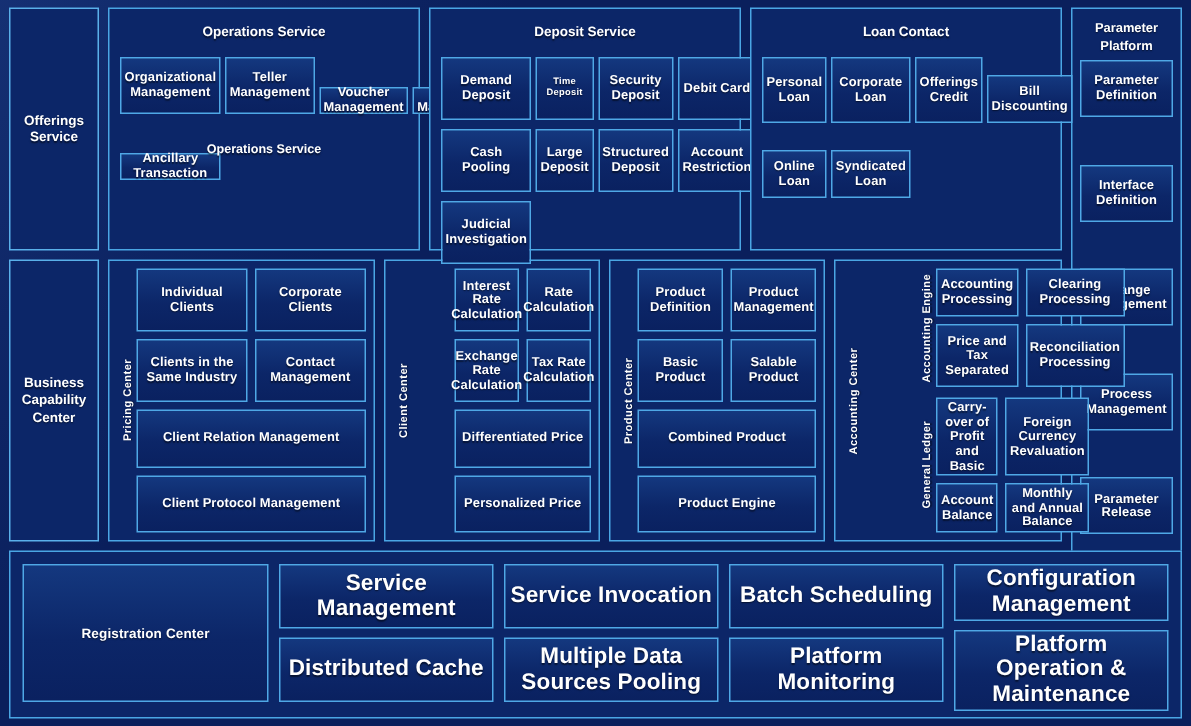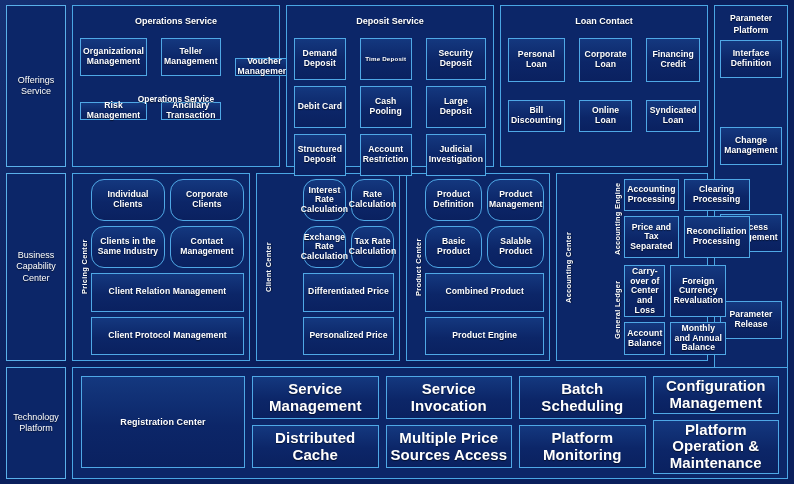--- a/index.html
+++ b/index.html
@@ -37,42 +37,42 @@
     padding:1px 2px;
   }
   .leaf.sm{font-size:6.2px;letter-spacing:.2px;}
 
   
   .row{display:flex;gap:6px;}
   .rowlabel{
     width:60px;flex:0 0 60px;
     border:1px solid #5ab0ea;background:#0c2668;
     display:flex;align-items:center;justify-content:center;
-    text-align:center;font-size:9px;font-weight:normal;line-height:1.25;
+    text-align:center;font-size:9px;font-weight:bold;line-height:1.25;
     box-sizing:border-box;text-shadow:0 1px 1px rgba(0,0,0,.55);
   }
   .rowbody{flex:1;display:flex;gap:6px;min-width:0;}
 
   
   #row1{height:162px;}
   .svcgroup{
     flex:1;min-width:0;border:1px solid #4aa6e4;background:#0c2668;
     box-sizing:border-box;padding:5px 7px 7px;
     display:flex;flex-direction:column;position:relative;
   }
   .svctitle{
     text-align:center;font-size:9px;font-weight:bold;margin:5px 0 12px;
     text-shadow:0 1px 1px rgba(0,0,0,.55);
   }
   .ghost{
     position:absolute;left:0;right:0;top:88px;text-align:center;
     font-size:8.4px;font-weight:bold;text-shadow:0 1px 1px rgba(0,0,0,.55);
     pointer-events:none;
   }
-  .grid3{display:grid;grid-template-columns:repeat(3,1fr);gap:6px 14px;}
+  .grid3{display:grid;grid-template-columns:repeat(4,1fr);gap:6px 3px;}
   .g-ops{grid-auto-rows:38px;}
   .g-ops .r2{margin-top:20px;}
   .g-dep{grid-auto-rows:42px;}
   .g-loan{grid-auto-rows:44px;}
   .g-loan .r2{margin-top:12px;}
 
   
   #param{
     width:74px;flex:0 0 74px;border:1px solid #4aa6e4;background:#0c2668;
     box-sizing:border-box;padding:4px 5px 6px;
@@ -92,21 +92,21 @@
     display:flex;padding:5px;min-width:0;
   }
   .vlabel{
     writing-mode:vertical-rl;transform:rotate(180deg);
     display:flex;align-items:center;justify-content:center;
     font-size:7.4px;font-weight:bold;letter-spacing:.3px;
     flex:0 0 13px;text-shadow:0 1px 1px rgba(0,0,0,.55);
   }
   .capbody{flex:1;display:flex;flex-direction:column;gap:5px;min-width:0;}
   .caprow{display:flex;gap:5px;}
-  .caprow>.leaf{flex:1;min-width:0;border-radius:13px;}
+  .caprow>.leaf{flex:1;min-width:0;}
   .caprow.h2>.leaf{height:42px;}
   .capbody>.leaf{height:42px;}
   #cap-client{flex:1.33;}
   #cap-pricing{flex:1.06;gap:28px;}
   #cap-product{flex:1.06;}
   #cap-acct{flex:1.12;gap:36px;}
   .acctinner{flex:1;display:flex;flex-direction:column;min-width:0;}
   .accthalf{display:flex;flex:1;min-width:0;}
   .acctgrid{flex:1;display:grid;grid-template-columns:1fr 1fr;gap:5px;min-width:0;}
   .accthalf+.accthalf{margin-top:7px;}
@@ -156,31 +156,32 @@
           <div class="bx leaf">Account Restriction</div>
           <div class="bx leaf">Judicial Investigation</div>
         </div>
       </div>
 
       <div class="svcgroup">
         <div class="svctitle">Loan Contact</div>
         <div class="grid3 g-loan">
           <div class="bx leaf">Personal Loan</div>
           <div class="bx leaf">Corporate Loan</div>
-          <div class="bx leaf">Financing Credit</div>
+          <div class="bx leaf">Offerings Credit</div>
           <div class="bx leaf r2">Bill Discounting</div>
           <div class="bx leaf r2">Online Loan</div>
           <div class="bx leaf r2">Syndicated Loan</div>
         </div>
       </div>
     </div>
 
     <div id="param" style="height:428px;">
       <div class="ptitle">Parameter Platform</div>
       <div class="plist">
+        <div class="bx leaf">Parameter Definition</div>
         <div class="bx leaf">Interface Definition</div>
         <div class="bx leaf">Change Management</div>
         <div class="bx leaf">Process Management</div>
         <div class="bx leaf">Parameter Release</div>
         <div class="bx leaf">Combined Comparison</div>
       </div>
     </div>
   </div>
 
   <div class="row" id="row2">
@@ -246,45 +247,44 @@
               <div class="bx leaf">Accounting Processing</div>
               <div class="bx leaf">Clearing Processing</div>
               <div class="bx leaf">Price and Tax Separated</div>
               <div class="bx leaf">Reconciliation Processing</div>
             </div>
           </div>
 
           <div class="accthalf">
             <div class="vlabel">General Ledger</div>
             <div class="acctgrid">
-              <div class="bx leaf">Carry-over of Center and Loss</div>
+              <div class="bx leaf">Carry-over of Profit and Basic</div>
               <div class="bx leaf">Foreign Currency Revaluation</div>
               <div class="bx leaf">Account Balance</div>
               <div class="bx leaf">Monthly and Annual Balance</div>
             </div>
           </div>
 
         </div>
       </div>
     </div>
   </div>
 
   <div class="row" id="row3">
-    <div class="rowlabel">Technology Platform</div>
 
     <div id="techgroup">
       <div class="bx leaf" id="reg">Registration Center</div>
 
       <div class="techcol">
         <div class="bx leaf">Service Management</div>
         <div class="bx leaf">Distributed Cache</div>
       </div>
       <div class="techcol">
         <div class="bx leaf">Service Invocation</div>
-        <div class="bx leaf">Multiple Price Sources Access</div>
+        <div class="bx leaf">Multiple Data Sources Pooling</div>
       </div>
       <div class="techcol">
         <div class="bx leaf">Batch Scheduling</div>
         <div class="bx leaf">Platform Monitoring</div>
       </div>
       <div class="techcol">
         <div class="bx leaf">Configuration Management</div>
         <div class="bx leaf">Platform Operation &amp; Maintenance</div>
       </div>
     </div>

